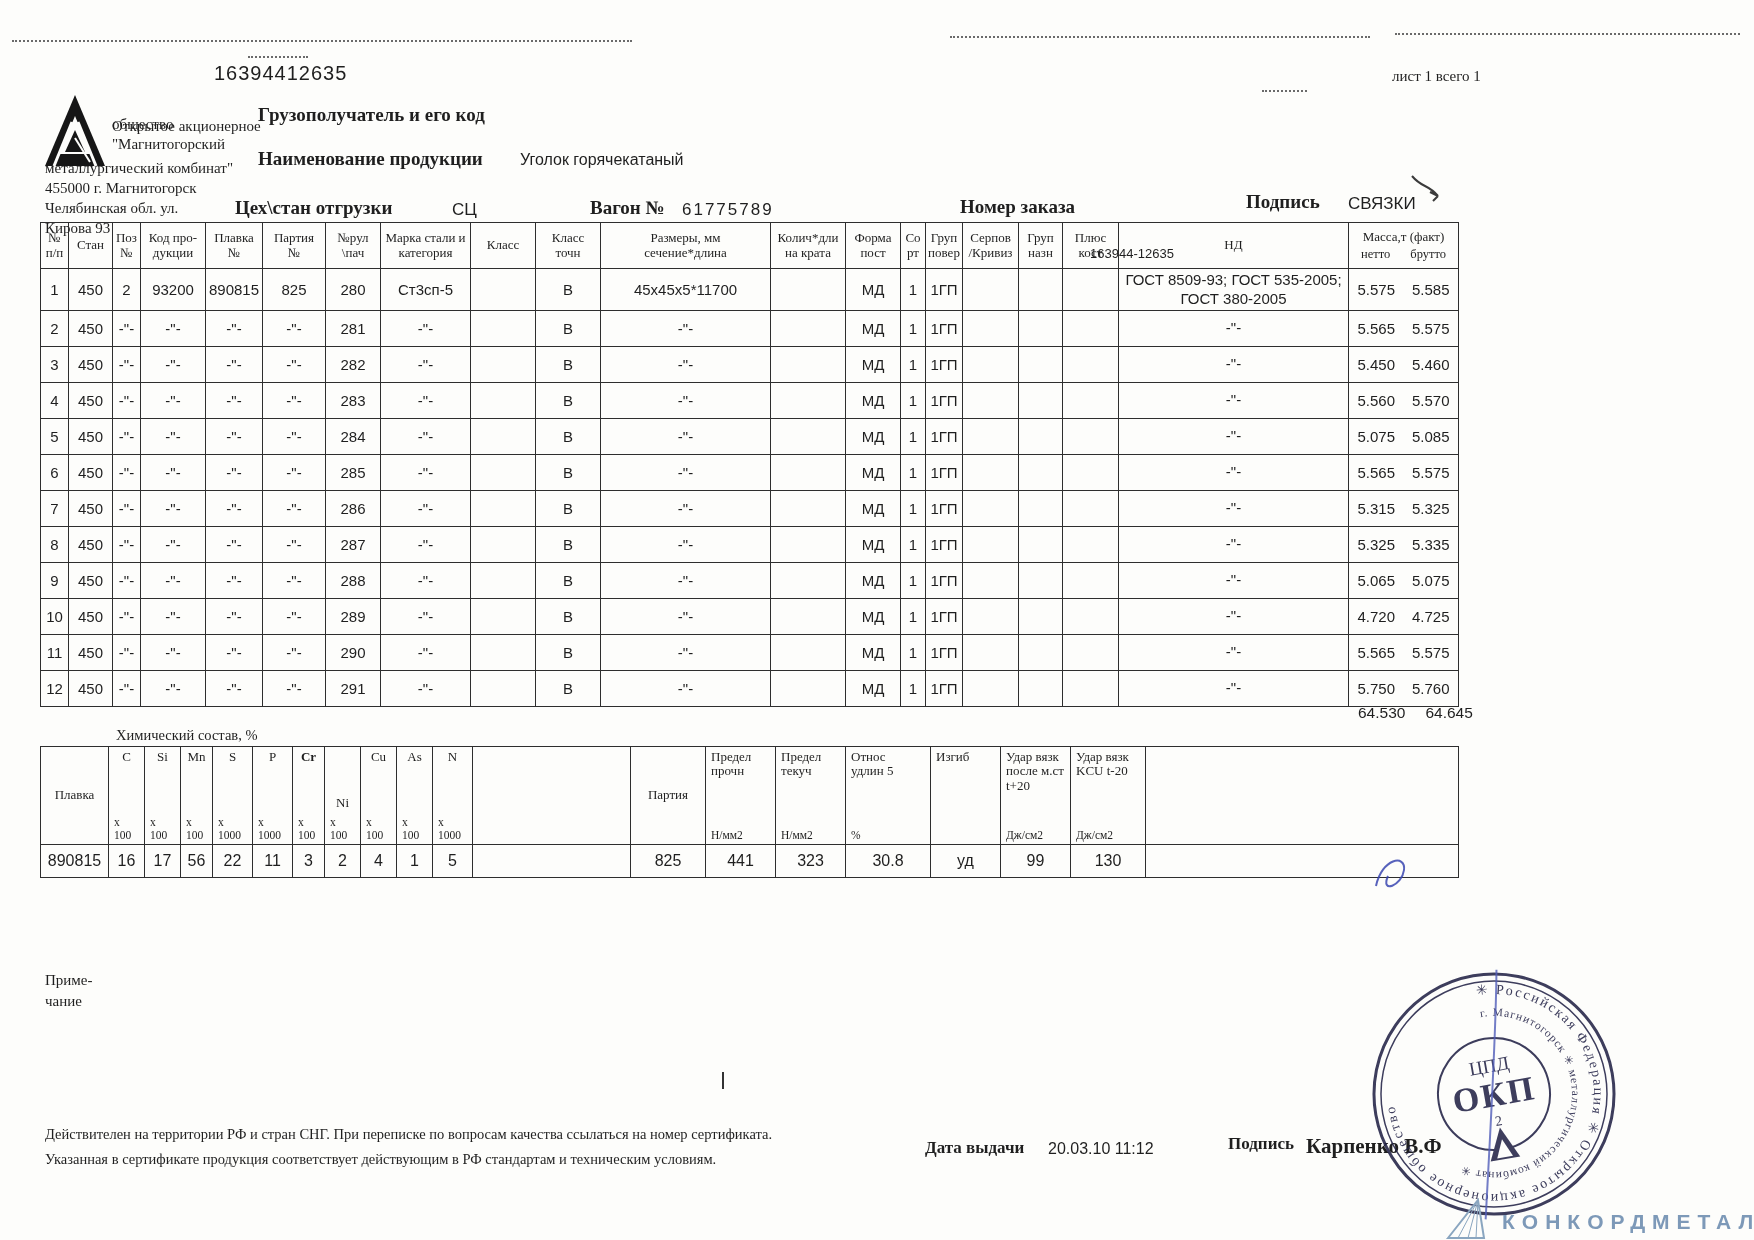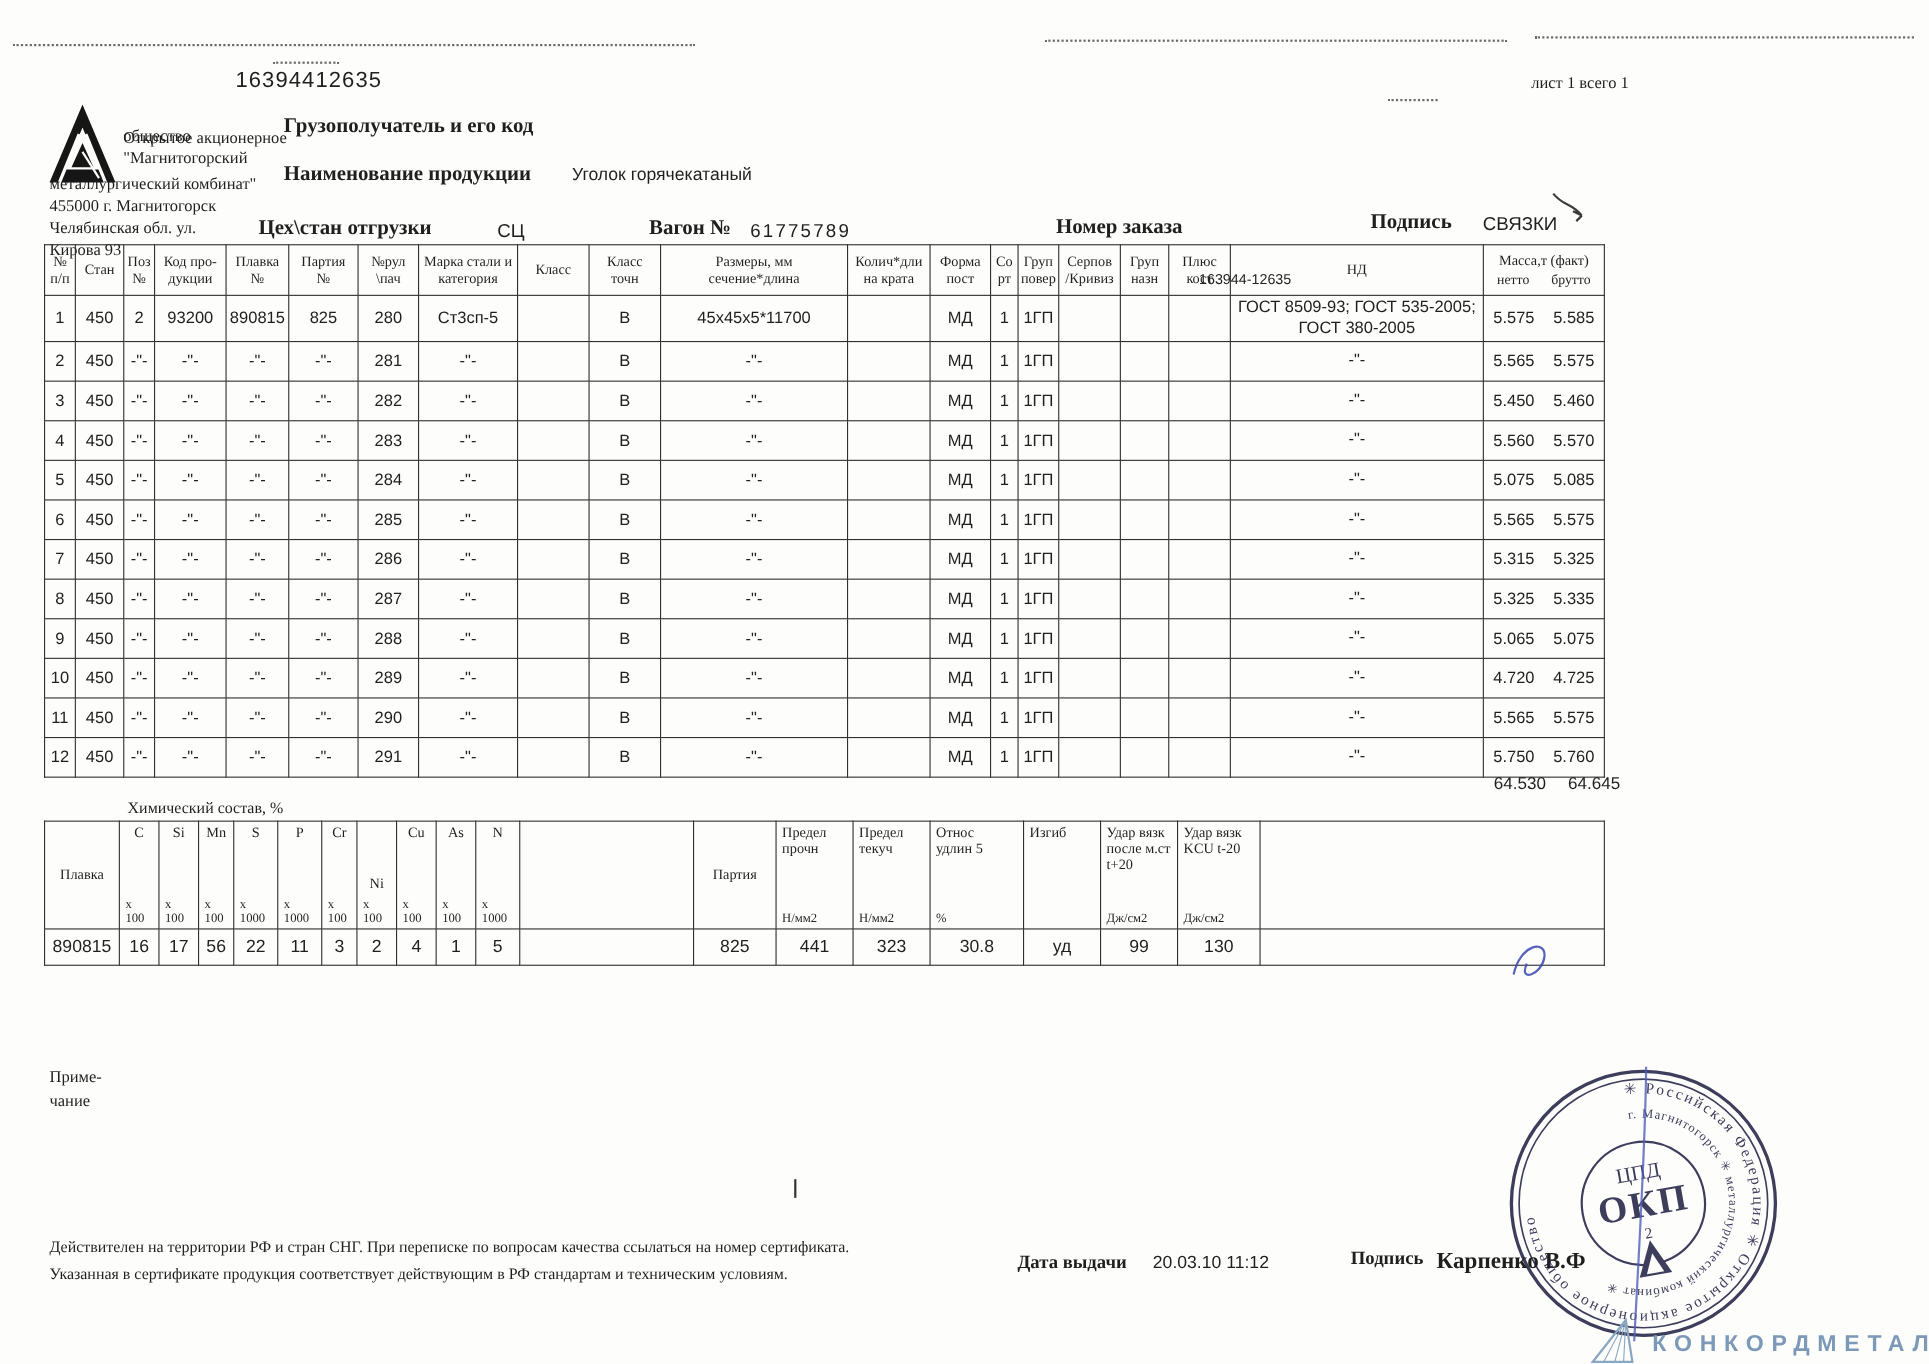--- a/index.html
+++ b/index.html
@@ -526,21 +526,21 @@
           <th><div class="chem-th-inner"><div class="chem-sym" style="text-align: center;">C</div><div class="chem-unit" style="text-align: left;">х
 100</div></div></th>
           <th><div class="chem-th-inner"><div class="chem-sym" style="text-align: center;">Si</div><div class="chem-unit" style="text-align: left;">х
 100</div></div></th>
           <th><div class="chem-th-inner"><div class="chem-sym" style="text-align: center;">Mn</div><div class="chem-unit" style="text-align: left;">х
 100</div></div></th>
           <th><div class="chem-th-inner"><div class="chem-sym" style="text-align: center;">S</div><div class="chem-unit" style="text-align: left;">х
 1000</div></div></th>
           <th><div class="chem-th-inner"><div class="chem-sym" style="text-align: center;">P</div><div class="chem-unit" style="text-align: left;">х
 1000</div></div></th>
-          <th><div class="chem-th-inner"><div class="chem-sym" style="text-align: center;">Cr</div><div class="chem-unit" style="text-align: left;">х
+          <th><div class="chem-th-inner"><div class="chem-sym" style="text-align: center; font-weight: bold;">Cr</div><div class="chem-unit" style="text-align: left;">х
 100</div></div></th>
           <th><div class="chem-th-inner"><div class="chem-sym" style="text-align: center; margin-top: 46px;">Ni</div><div class="chem-unit" style="text-align: left;">х
 100</div></div></th>
           <th><div class="chem-th-inner"><div class="chem-sym" style="text-align: center;">Cu</div><div class="chem-unit" style="text-align: left;">х
 100</div></div></th>
           <th><div class="chem-th-inner"><div class="chem-sym" style="text-align: center;">As</div><div class="chem-unit" style="text-align: left;">х
 100</div></div></th>
           <th><div class="chem-th-inner"><div class="chem-sym" style="text-align: center;">N</div><div class="chem-unit" style="text-align: left;">х
 1000</div></div></th>
           <th><div class="chem-th-inner"><div class="chem-sym"></div><div class="chem-unit"></div></div></th>

